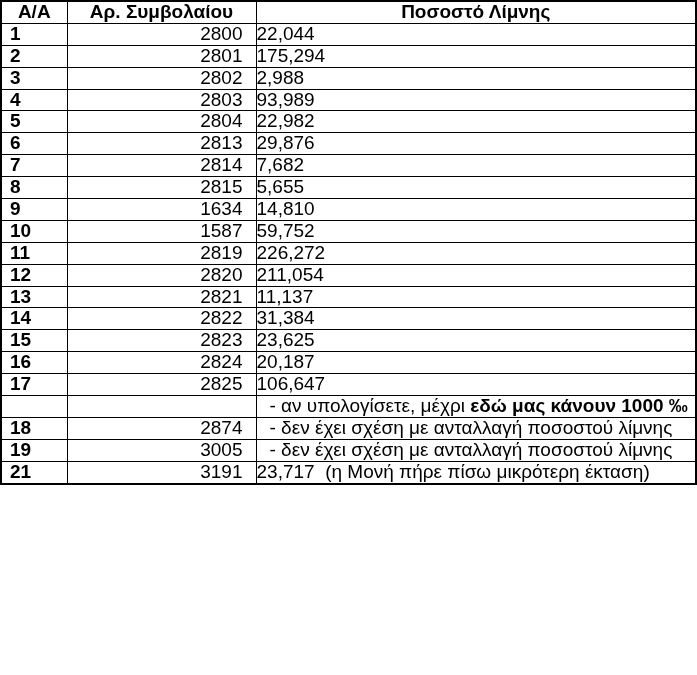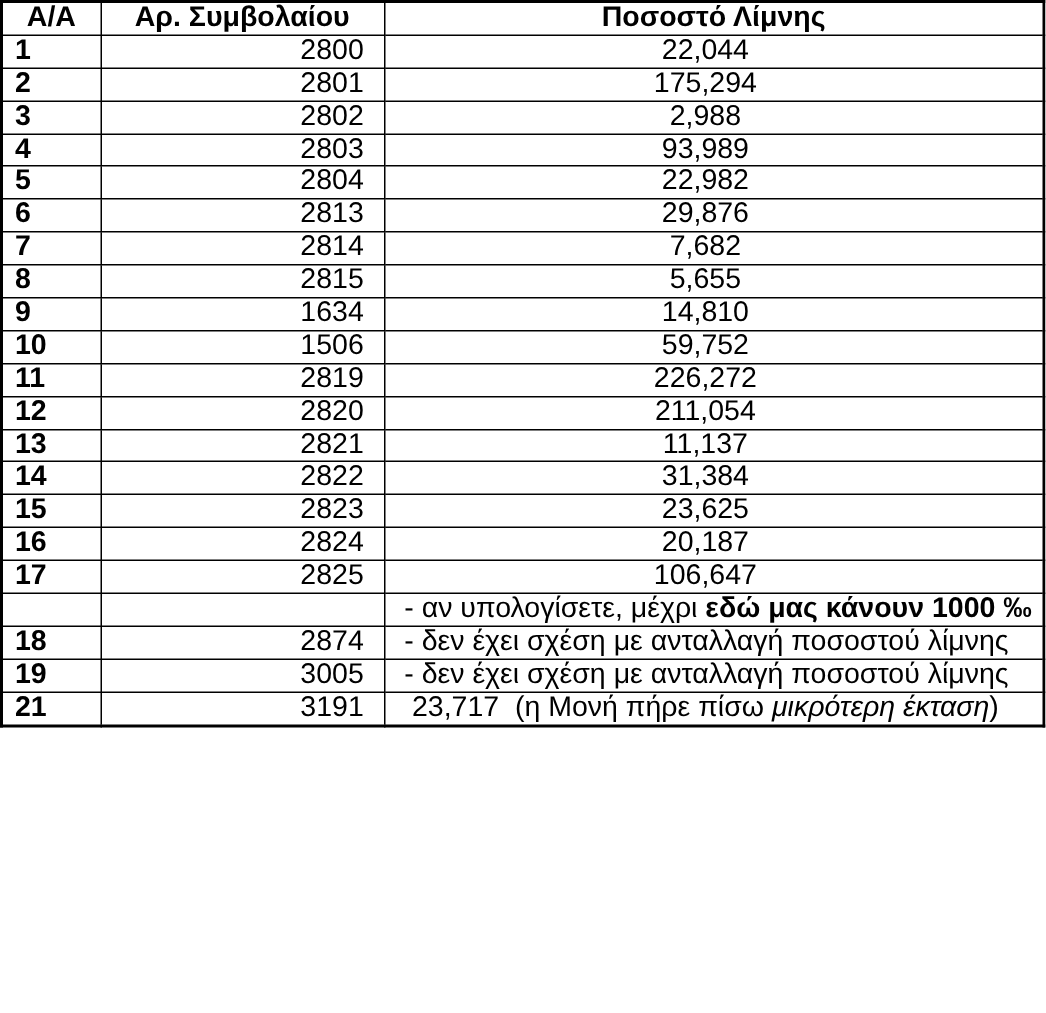--- a/index.html
+++ b/index.html
@@ -35,31 +35,31 @@
   td.cIdx {
     font-weight: bold;
     text-align: left;
     padding-left: 8px;
   }
   td.cContract {
     text-align: right;
     padding-right: 13px;
   }
   td.cVal {
-    text-align: center;
+    text-align: left;
     padding-right: 11px;
   }
   td.cVal.left {
     text-align: left;
     padding-left: 13px;
     padding-right: 4px;
   }
   td.cVal span { white-space: pre; }
   .b { font-weight: bold; }
-  .i { font-style: italic; }
+  .i { }
 </style>
 </head>
 <body>
 
 <table class="grid">
   <colgroup>
     <col class="c1">
     <col class="c2">
     <col class="c3">
   </colgroup>
@@ -111,21 +111,21 @@
         <td class="cContract">2815</td>
         <td class="cVal"><span>5,655</span></td>
       </tr>
       <tr>
         <td class="cIdx">9</td>
         <td class="cContract">1634</td>
         <td class="cVal"><span>14,810</span></td>
       </tr>
       <tr>
         <td class="cIdx">10</td>
-        <td class="cContract">1506</td>
+        <td class="cContract">1587</td>
         <td class="cVal"><span>59,752</span></td>
       </tr>
       <tr>
         <td class="cIdx">11</td>
         <td class="cContract">2819</td>
         <td class="cVal"><span>226,272</span></td>
       </tr>
       <tr>
         <td class="cIdx">12</td>
         <td class="cContract">2820</td>

